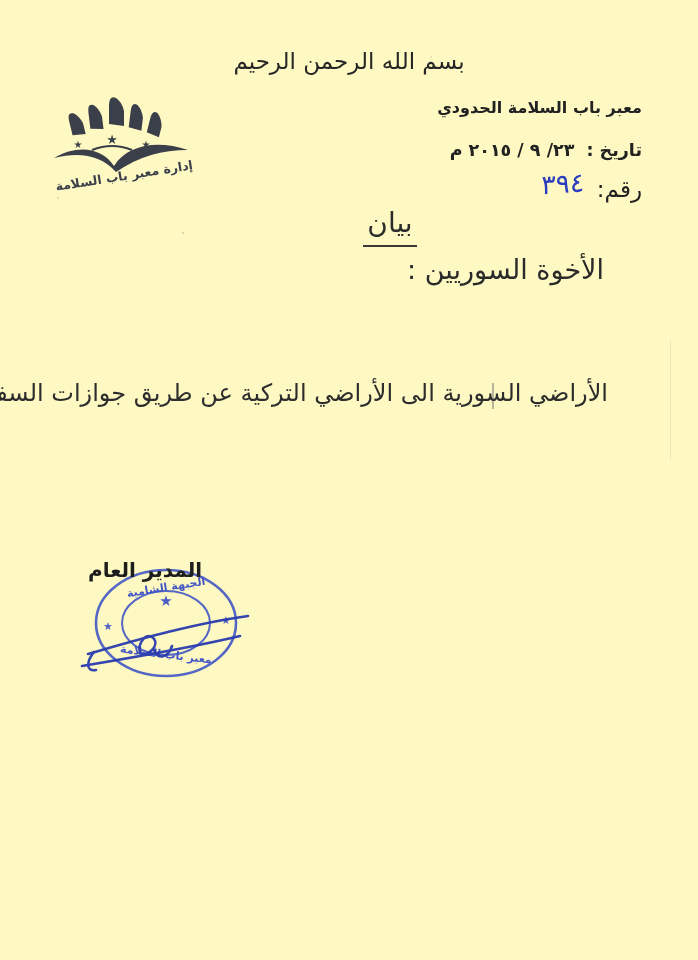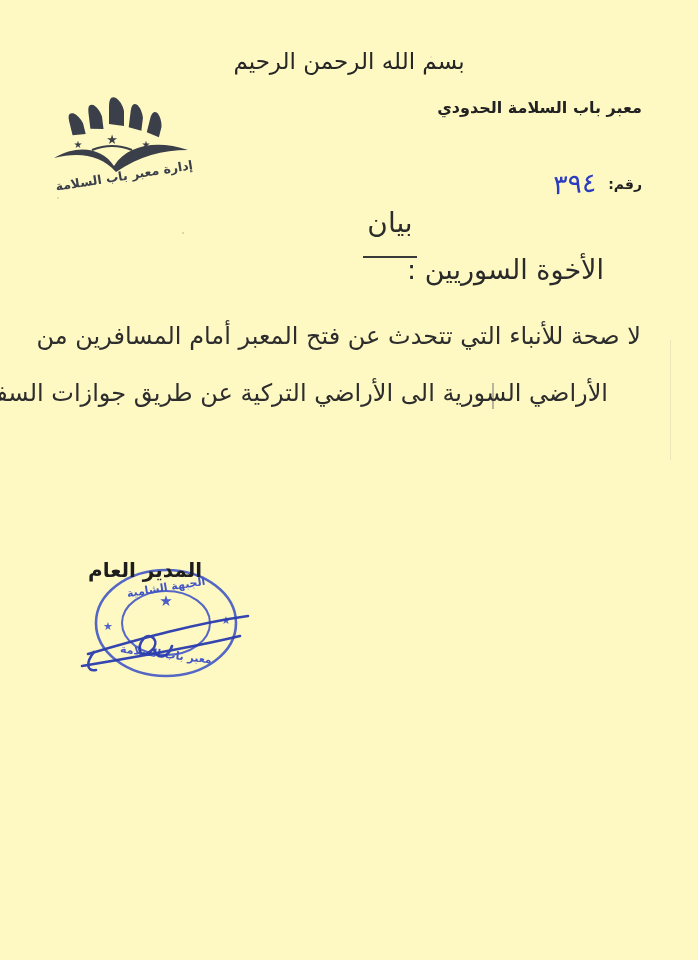--- a/index.html
+++ b/index.html
@@ -13,36 +13,36 @@
   .abs { position:absolute; }
   .basmala {
     top:48px; left:0; right:0; text-align:center;
     font-size:23px; color:#262626; letter-spacing:0.5px;
   }
   
   .org-name { top:98px; right:56px; font-size:16px; font-weight:bold; color:#222; }
   .date-line { top:140px; right:56px; font-size:17.5px; font-weight:bold; color:#222; }
   .date-line .val { margin-right:6px; font-weight:bold; }
   .num-line { top:168px; right:56px; display:flex; align-items:flex-start; gap:12px; }
-  .num-line .lbl { font-size:14px; font-weight:bold; color:#222; padding-top:8px; }
+  .num-line .lbl { font-size:23px; font-weight:normal; color:#222; padding-top:8px; }
   .num-value {
     font-size:27px; color:#2b3cbf; letter-spacing:8px;
     transform:rotate(-4deg) skewX(-6deg); display:inline-block;
   }
   
   .logo { left:48px; top:92px; width:158px; height:118px; }
   .logo svg { position:absolute; left:0; top:0; }
   .logo-caption {
     position:absolute; left:0px; top:76px; width:152px; text-align:center;
     font-size:12.5px; font-weight:bold; color:#3a3f49;
     transform:rotate(-9deg); letter-spacing:0.5px; white-space:nowrap;
   }
   
   .doc-title { top:206px; left:344px; width:92px; text-align:center; font-size:28px; color:#2c2c2c; }
-  .doc-title span { border-bottom:2px solid #3a3a3a; padding:0 4px 17px 4px;text-align:right; }
+  .doc-title span { border-bottom:2px solid #3a3a3a; padding:0 4px 6px 4px;text-align:right; }
   .salutation { top:254px; right:94px; font-size:27px; color:#2a2a2a; }
   .body-line1 { top:322px; right:57px; font-size:24px; color:#2d2d2d; white-space:nowrap; }
   .body-line2 { top:379px; right:90px; font-size:24px; color:#2d2d2d; white-space:nowrap; }
   
   .sig-title { left:88px; top:558px; font-size:20px; font-weight:bold; color:#1d1d1d; z-index:2; white-space:nowrap; }
   .sig-name  { left:84px; top:601px; font-size:22px; font-weight:bold; color:#161616; z-index:2; white-space:nowrap; }
   .stamp-svg { left:80px; top:560px; z-index:1; }
   .stamp-text-top {
     left:96px; top:581px; width:140px; text-align:center; z-index:1;
     font-size:11px; font-weight:bold; color:#4356c5; transform:rotate(-9deg); white-space:nowrap;
@@ -82,32 +82,35 @@
       <text x="98" y="56" font-size="10" fill="#3a3f49" text-anchor="middle">★</text>
 
       <path d="M44,58 Q64,50 84,58" fill="none" stroke="#3a3f49" stroke-width="2"></path>
 
       <path d="M6,66 C30,52 54,56 66,74 C80,52 110,48 140,58 C114,58 92,64 68,80 C52,62 30,60 6,66 Z" fill="#3a3f49"></path>
     </svg>
     <div class="logo-caption">إدارة معبر باب السلامة</div>
   </div>
 
   <div class="abs org-name">معبر باب السلامة الحدودي</div>
+  <div class="abs date-line">
+    <span>تاريخ :</span>
+    <span class="val">٢٣/ ٩ / ٢٠١٥ م</span>
+  </div>
   <div class="abs num-line">
     <span class="lbl">رقم:</span>
     <span class="num-value">٣٩٤</span>
   </div>
 
   <div class="abs doc-title">
     <span>بيان</span>
   </div>
 
   <div class="abs salutation">الأخوة السوريين :</div>
 
-  <div class="abs body-line1">لا صحة للأنباء التي تتحدث عن فتح المعبر أمام المسافرين من</div>
   <div class="abs body-line2">الأراضي السورية الى الأراضي التركية عن طريق جوازات السفر .</div>
 
   <div class="abs sig-title">المدير العام</div>
 
   <svg class="abs stamp-svg" width="175" height="132" viewBox="0 0 175 132">
     <ellipse cx="86" cy="63" rx="70" ry="53" fill="none" stroke="#4356c5" stroke-width="2.6" opacity="0.9"></ellipse>
     <ellipse cx="86" cy="63" rx="44" ry="32" fill="none" stroke="#4356c5" stroke-width="2" opacity="0.9"></ellipse>
     <text x="86" y="46" font-size="15" fill="#4356c5" text-anchor="middle" opacity="0.95">★</text>
     <text x="28" y="70" font-size="11" fill="#4356c5" text-anchor="middle" opacity="0.9">★</text>
     <text x="146" y="64" font-size="11" fill="#4356c5" text-anchor="middle" opacity="0.9">★</text>

